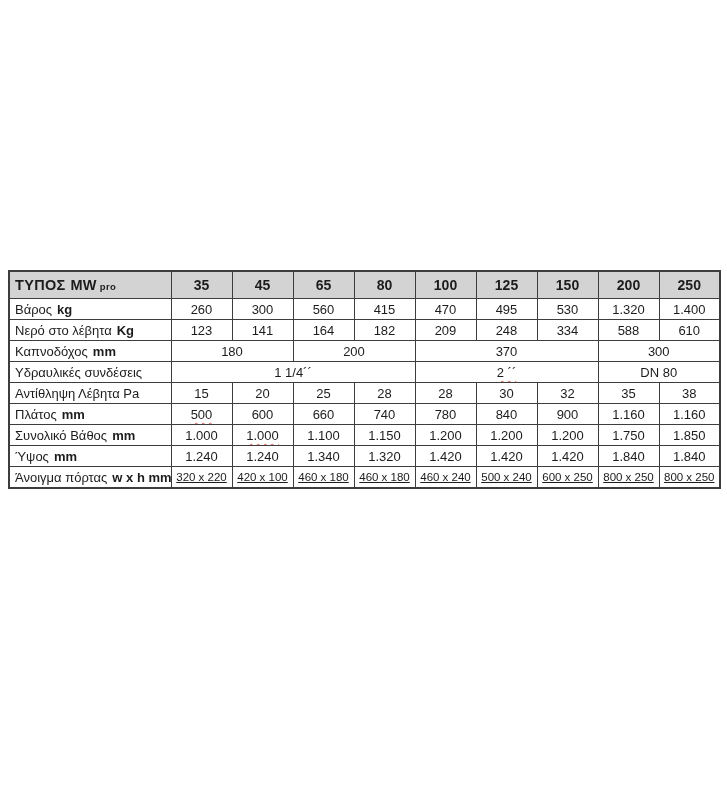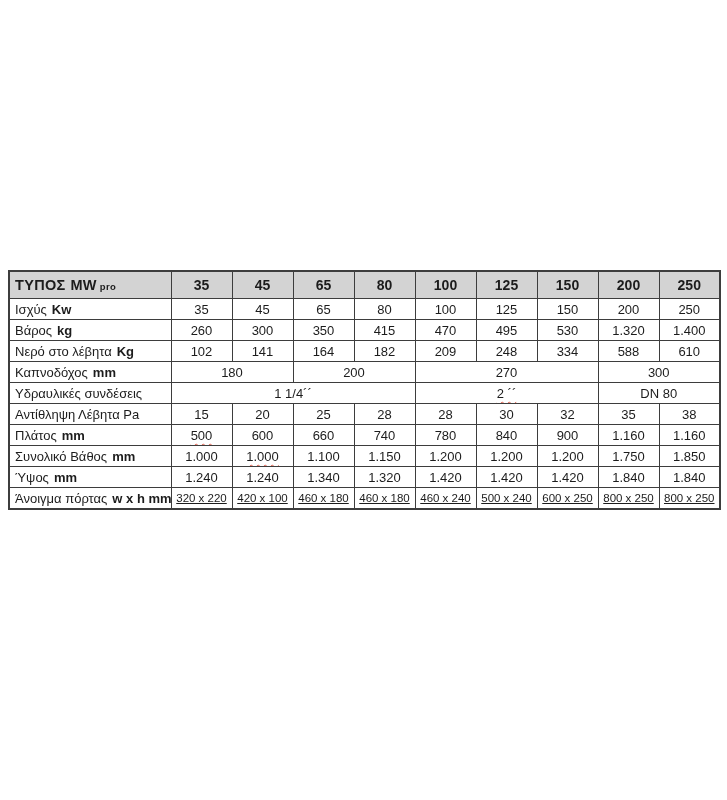--- a/index.html
+++ b/index.html
@@ -80,60 +80,48 @@
           <th>80</th>
           <th>100</th>
           <th>125</th>
           <th>150</th>
           <th>200</th>
           <th>250</th>
         </tr>
     </thead>
     <tbody>
         <tr>
-          <td class="label">Ισχύς<span class="unit">Kw</span></td>
-          <td>35</td>
-          <td>45</td>
-          <td>65</td>
-          <td>80</td>
-          <td>100</td>
-          <td>125</td>
-          <td>150</td>
-          <td>200</td>
-          <td>250</td>
-        </tr>
-        <tr>
           <td class="label">Βάρος<span class="unit">kg</span></td>
           <td>260</td>
           <td>300</td>
-          <td>350</td>
+          <td>560</td>
           <td>415</td>
           <td>470</td>
           <td>495</td>
           <td>530</td>
           <td>1.320</td>
           <td>1.400</td>
         </tr>
         <tr>
           <td class="label">Νερό στο λέβητα<span class="unit">Kg</span></td>
-          <td>102</td>
+          <td>123</td>
           <td>141</td>
           <td>164</td>
           <td>182</td>
           <td>209</td>
           <td>248</td>
           <td>334</td>
           <td>588</td>
           <td>610</td>
         </tr>
         <tr>
           <td class="label">Καπνοδόχος<span class="unit">mm</span></td>
           <td colspan="2">180</td>
           <td colspan="2">200</td>
-          <td colspan="3">270</td>
+          <td colspan="3">370</td>
           <td colspan="2">300</td>
         </tr>
         <tr>
           <td class="label">Υδραυλικές συνδέσεις</td>
           <td colspan="4">1 1/4´´</td>
           <td colspan="3"><span class="sq">2 ´´</span></td>
           <td colspan="2">DN  80</td>
         </tr>
         <tr>
           <td class="label">Αντίθληψη  Λέβητα Pa</td>

